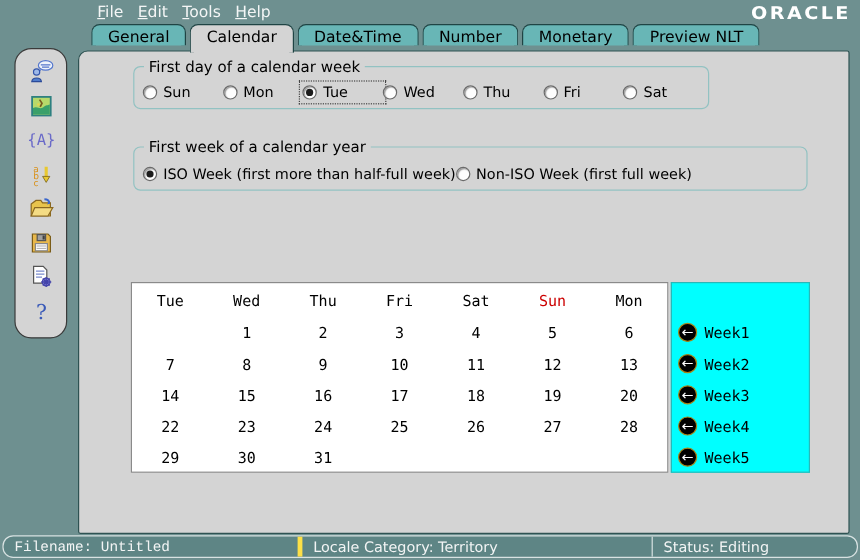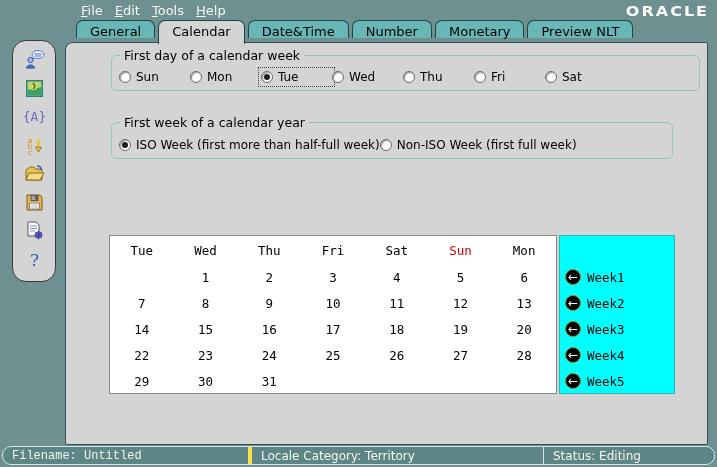--- a/index.html
+++ b/index.html
@@ -30,21 +30,21 @@
     background:#d4d4d4; border:1px solid #3a3a3a; border-radius:14px;
     display:flex; flex-direction:column; align-items:center;
     justify-content:space-between; padding:9px 0; z-index:1; }
   .tool-btn { width:22px; height:22px; display:flex; align-items:center;
     justify-content:center; cursor:pointer; }
   .tool-btn svg { width:21px; height:21px; }
   
   .groupbox { position:absolute; border:1px solid #92c2c2; border-radius:6px; }
   .legend { position:absolute; top:-8px; left:8px; background:#d4d4d4;
     padding:0 4px; font-size:12.5px; white-space:nowrap; }
-  #group-first-day  { left:45px; top:12px;  width:589px; height:36px; }
+  #group-first-day  { left:45px; top:12px;  width:480px; height:36px; }
   #group-first-week { left:45px; top:79px;  width:562px; height:37px; }
   .radio-row { position:absolute; left:7px; right:4px; bottom:6px;
     display:flex; align-items:center; }
   .radio-row.gapped { gap:0; }
   .radio-item { display:flex; align-items:center; gap:5px; white-space:nowrap; }
   .radio-item.fixed { width:71px; }
   .radio-item.focused { outline:1px dotted #444; outline-offset:2px; }
   .radio { width:12px; height:12px; border-radius:50%; background:#fdfdfd;
     border:1px solid #6a6a6a; flex:0 0 auto;
     box-shadow: inset 1px 1px 1px #9a9a9a, inset -1px -1px 0 #ffffff;

